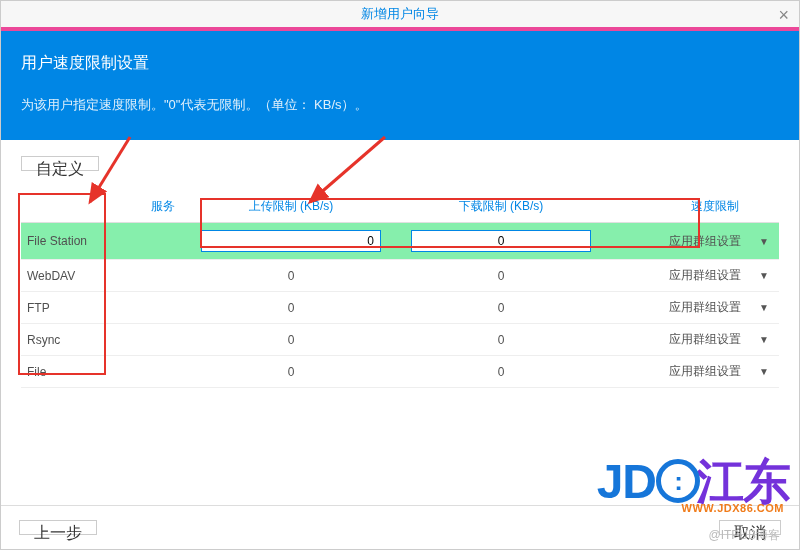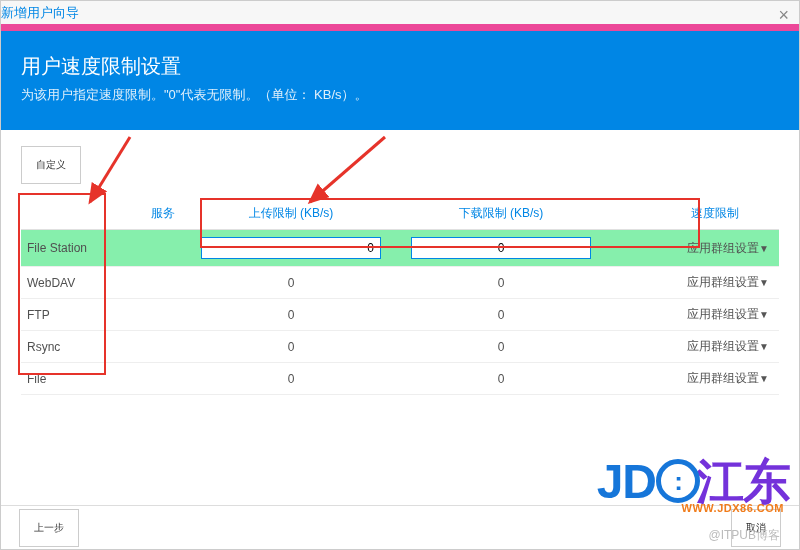--- a/index.html
+++ b/index.html
@@ -14,63 +14,63 @@
     }
     .window {
       border: 1px solid #ccc;
       height: 100%;
       display: flex;
       flex-direction: column;
     }
     .titlebar {
       height: 30px;
       background: #f7f7f7;
-      border-bottom: 7px solid #ec4899;
+      border-bottom: 4px solid #ec4899;
       display: flex;
       align-items: center;
-      justify-content: flex-start;
+      justify-content: center;
       position: relative;
       color: #0086e5;
       font-size: 13px;
     }
     .titlebar .close {
       position: absolute;
       right: 10px;
       top: 4px;
       font-size: 18px;
       color: #888;
       cursor: pointer;
     }
     .header {
       background: #0086e5;
       color: #fff;
       padding: 22px 20px 26px 20px;
     }
     .header h1 {
-      font-size: 20px;
+      font-size: 16px;
       font-weight: 500;
-      margin-bottom: 6px;
+      margin-bottom: 22px;
     }
     .header p {
       font-size: 13px;
       color: #e0f0fb;
     }
     .content {
       flex: 1;
       padding: 16px 20px 0 20px;
       position: relative;
     }
     .btn {
       display: inline-block;
-      height: 38px;
+      height: 15px;
       line-height: 24px;
       padding: 0 14px;
       border: 1px solid #ccc;
       background: #fff;
-      font-size: 10px;
+      font-size: 16px;
       color: #333;
       cursor: pointer;
     }
     .btn-primary {
       background: #0086e5;
       color: #fff;
       border-color: #0086e5;
       padding: 0 22px;
     }
     .table {
@@ -102,20 +102,21 @@
       text-align: right;
       padding: 0 6px;
       font-size: 12px;
       outline: none;
     }
     input.cell-input.dl { text-align: center; }
     .limit-cell {
       display: flex;
       align-items: center;
       justify-content: flex-end;
+      gap: 18px;
       padding-right: 4px;
     }
     .hl1 {
       position: absolute;
       border: 2px solid #e6332a;
       pointer-events: none;
     }
     .redbox-svc { top: 193px; left: 18px; width: 88px; height: 182px; }
     .redbox-inputs { top: 198px; left: 200px; width: 500px; height: 50px; }
     .arrow {

